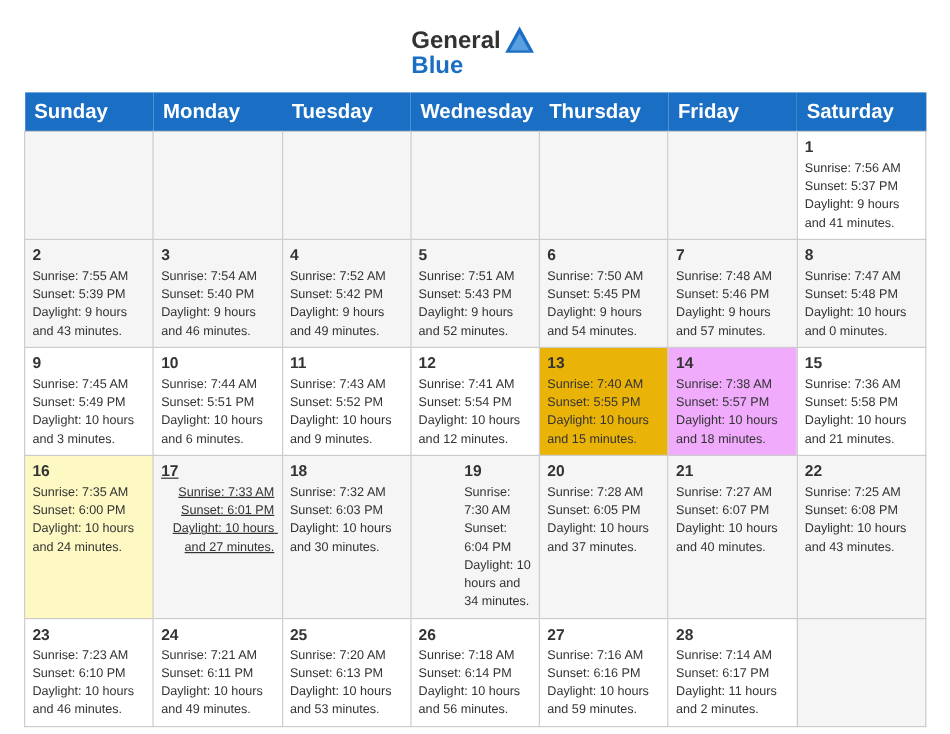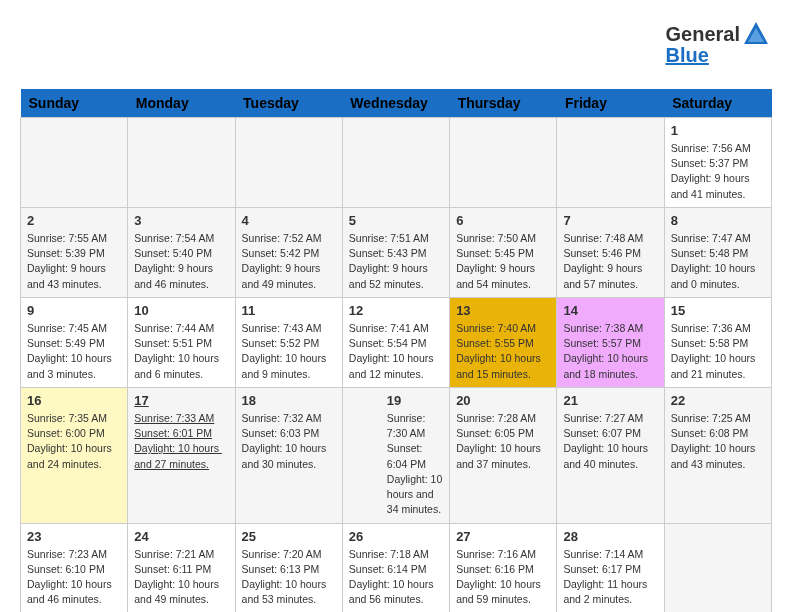--- a/index.html
+++ b/index.html
@@ -5,23 +5,23 @@
     * { box-sizing: border-box; margin: 0; padding: 0; }
     body {
       font-family: Arial, sans-serif;
       background: #fff;
       width: 792px;
       min-height: 612px;
       padding: 20px;
     }
     .header-section {
       display: flex;
-      justify-content: flex-end;
+      justify-content: center;
       align-items: flex-start;
-      margin-bottom: 22px;
+      margin-bottom: 10px;
     }
     .logo {
       display: flex;
       align-items: center;
     }
     .logo-general { color: #333; }
     .logo-blue { color: #1a6fc4; }
     .logo-icon {
       width: 28px;
       height: 28px;
@@ -40,24 +40,24 @@
       font-size: 16px;
       color: #555;
     }
     table {
       width: 100%;
       border-collapse: collapse;
       table-layout: fixed;
     }
     th {
       background-color: #1a6fc4;
-      color: #000000;
+      color: #ffffff;
       text-align: left;
       padding: 6px 8px;
-      font-size: 14px;
+      font-size: 17px;
       font-weight: bold;
     }
     td {
       border: 1px solid #ccc;
       vertical-align: top;
       padding: 5px 6px;
       font-size: 11px;
       color: #333;
       height: 90px;
       background: #fff;
@@ -92,21 +92,21 @@
 <div class="header-section">
   <div class="logo">
     <div>
       <div style="display:flex; align-items:center;">
         <span class="logo-general" style="font-size:20px;font-weight:bold;">General</span>
         <svg class="logo-icon" viewBox="0 0 28 28">
           <polygon points="14,2 26,24 2,24" fill="#1a6fc4"></polygon>
           <polygon points="14,8 22,22 6,22" fill="#5aa0e0"></polygon>
         </svg>
       </div>
-      <div class="logo-blue" style="font-size:20px;font-weight:bold;margin-top:-4px;text-decoration:underline;">Blue</div>
+      <div class="logo-blue" style="font-size:20px;font-weight:bold;margin-top:-4px;">Blue</div>
     </div>
   </div>
   <div class="title-section">
     <div class="calendar-title"></div>
     <div class="calendar-subtitle"></div>
   </div>
 </div>
 
 <table>
   <thead>
@@ -225,21 +225,21 @@
       </tr>
       <tr>
         <td style="background: #fef9c3;">
           <div class="day-number">16</div>
           <div class="day-info" style="white-space: pre-wrap;">Sunrise: 7:35 AM
 Sunset: 6:00 PM
 Daylight: 10 hours and 24 minutes.</div>
         </td>
         <td style="background: rgb(245, 245, 245); text-decoration: underline;">
           <div class="day-number">17</div>
-          <div class="day-info" style="white-space: pre-wrap;">Sunrise: 7:33 AM
+          <div class="day-info" style="white-space: pre-wrap; text-align: right;">Sunrise: 7:33 AM
 Sunset: 6:01 PM
 Daylight: 10 hours and 27 minutes.</div>
         </td>
         <td style="background: rgb(245, 245, 245);">
           <div class="day-number">18</div>
           <div class="day-info" style="white-space: pre-wrap;">Sunrise: 7:32 AM
 Sunset: 6:03 PM
 Daylight: 10 hours and 30 minutes.</div>
         </td>
         <td style="background: rgb(245, 245, 245); padding-left: 44px;">

